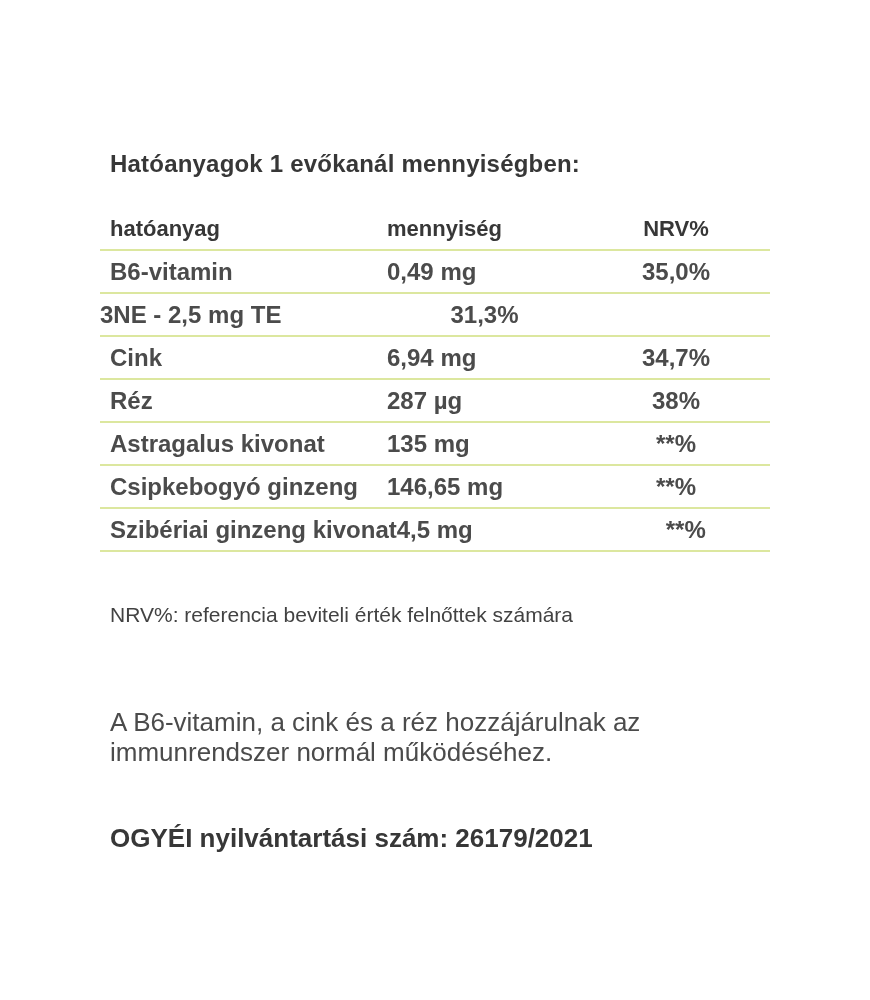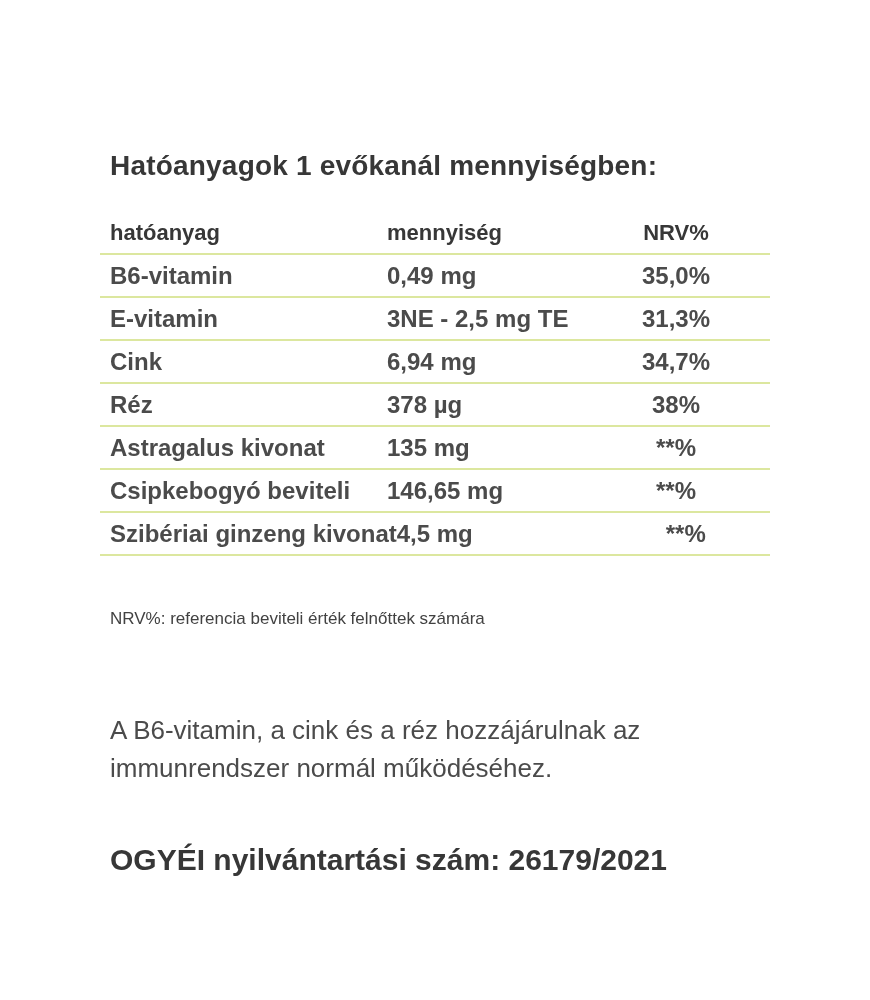--- a/index.html
+++ b/index.html
@@ -9,21 +9,21 @@
     background: #ffffff;
     font-family: "Liberation Sans", sans-serif;
     color: #3e3e3e;
     -webkit-font-smoothing: antialiased;
   }
   .page { position: relative; width: 870px; height: 1000px; overflow: hidden; background: #ffffff; }
   .content { padding: 150px 100px 0 100px; width: 870px; }
 
   .title {
     margin: 0 0 0 10px;
-    font-size: 28px;
+    font-size: 24px;
     font-weight: 700;
     color: #373737;
     letter-spacing: 0.2px;
     white-space: nowrap;
   }
 
   .table { margin-top: 38px; width: 670px; }
   .row {
     display: grid;
     grid-template-columns: 1fr 210px 173px;
@@ -41,36 +41,36 @@
     font-weight: 700;
     color: #373737;
   }
   .cell { white-space: nowrap; }
   .cell.name { text-align: left; padding-left: 10px; }
   .cell.amount { text-align: left; }
   .cell.nrv { text-align: center; padding-right: 15px; }
 
   .footnotes {
     margin: 46px 0 0 10px;
-    font-size: 17px;
+    font-size: 21px;
     line-height: 33px;
     color: #424242;
   }
 
   .claim {
     margin: 76px 0 0 10px;
     max-width: 620px;
     font-size: 26px;
-    line-height: 38px;
+    line-height: 30px;
     color: #4b4b4b;
   }
 
   .registration {
     margin: 56px 0 0 10px;
-    font-size: 30px;
+    font-size: 26px;
     font-weight: 700;
     color: #373737;
     white-space: nowrap;
   }
 </style>
 </head>
 <body>
 
 <div class="page">
   <div class="content">
@@ -83,41 +83,40 @@
         <div class="cell amount">mennyiség</div>
         <div class="cell nrv">NRV%</div>
       </div>
 
       <div class="row">
         <div class="cell name">B6-vitamin</div>
         <div class="cell amount">0,49 mg</div>
         <div class="cell nrv">35,0%</div>
       </div>
       <div class="row">
-        <div class="cell name">E-vitamin</div>
         <div class="cell amount">3NE - 2,5 mg TE</div>
         <div class="cell nrv">31,3%</div>
       </div>
       <div class="row">
         <div class="cell name">Cink</div>
         <div class="cell amount">6,94 mg</div>
         <div class="cell nrv">34,7%</div>
       </div>
       <div class="row">
         <div class="cell name">Réz</div>
-        <div class="cell amount">378 µg</div>
+        <div class="cell amount">287 µg</div>
         <div class="cell nrv">38%</div>
       </div>
       <div class="row">
         <div class="cell name">Astragalus kivonat</div>
         <div class="cell amount">135 mg</div>
         <div class="cell nrv">**%</div>
       </div>
       <div class="row">
-        <div class="cell name">Csipkebogyó beviteli</div>
+        <div class="cell name">Csipkebogyó ginzeng</div>
         <div class="cell amount">146,65 mg</div>
         <div class="cell nrv">**%</div>
       </div>
       <div class="row">
         <div class="cell name">Szibériai ginzeng kivonat</div>
         <div class="cell amount">4,5 mg</div>
         <div class="cell nrv">**%</div>
       </div>
     </div>
 

